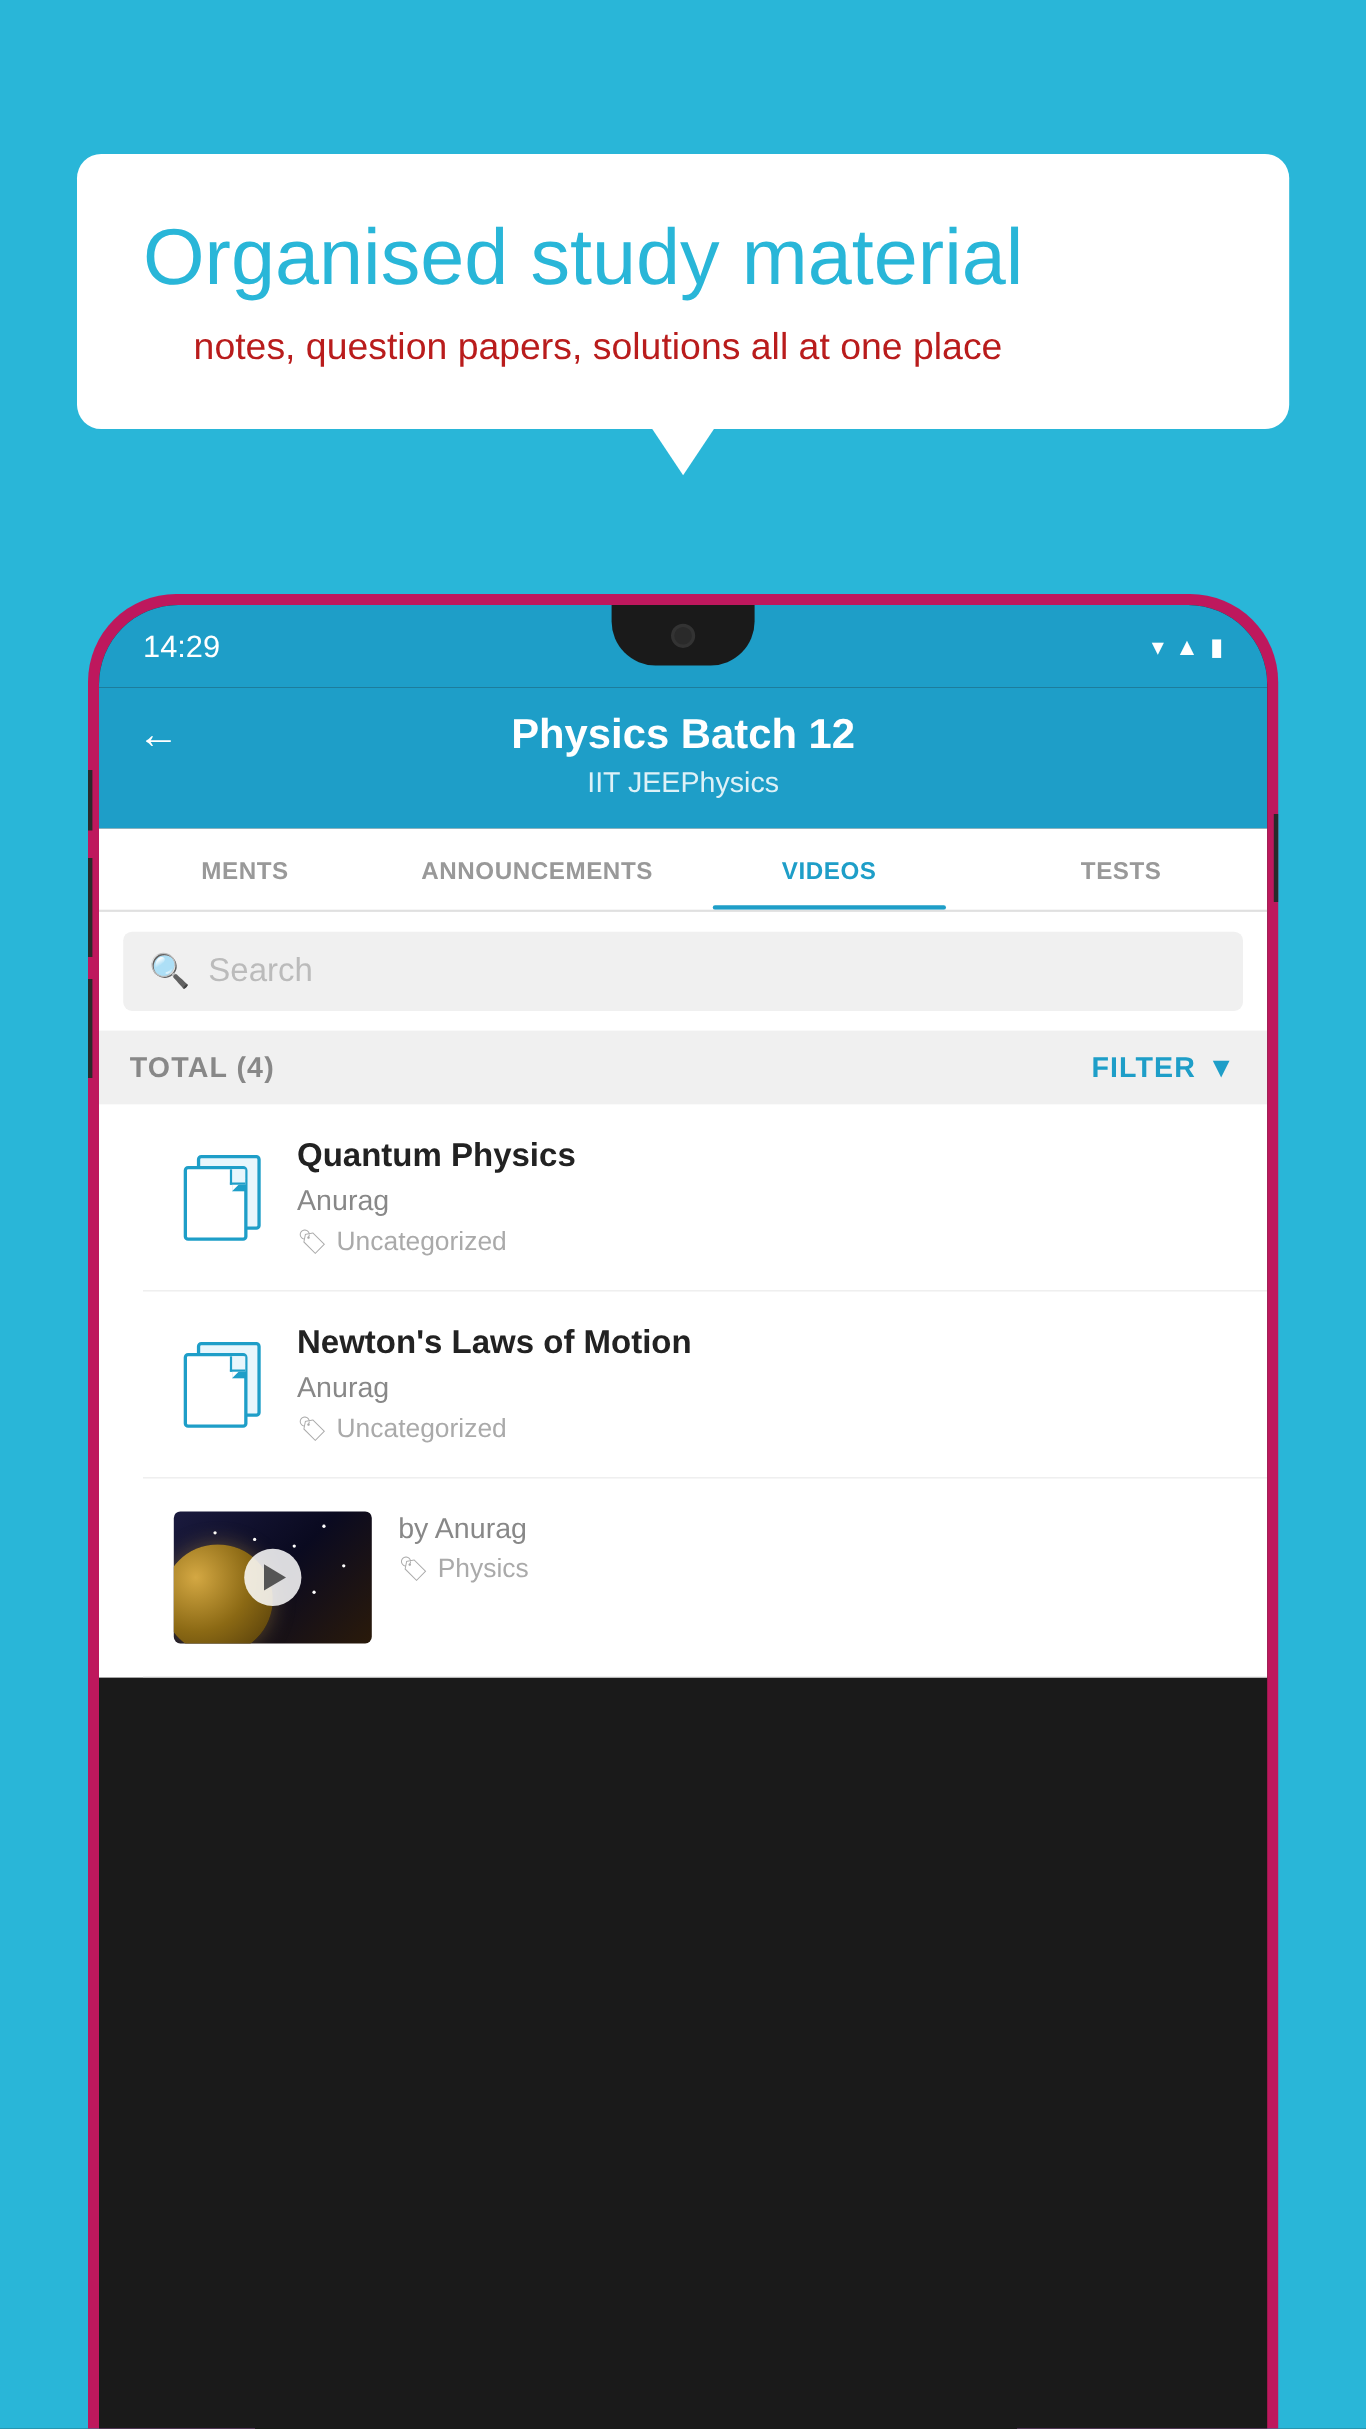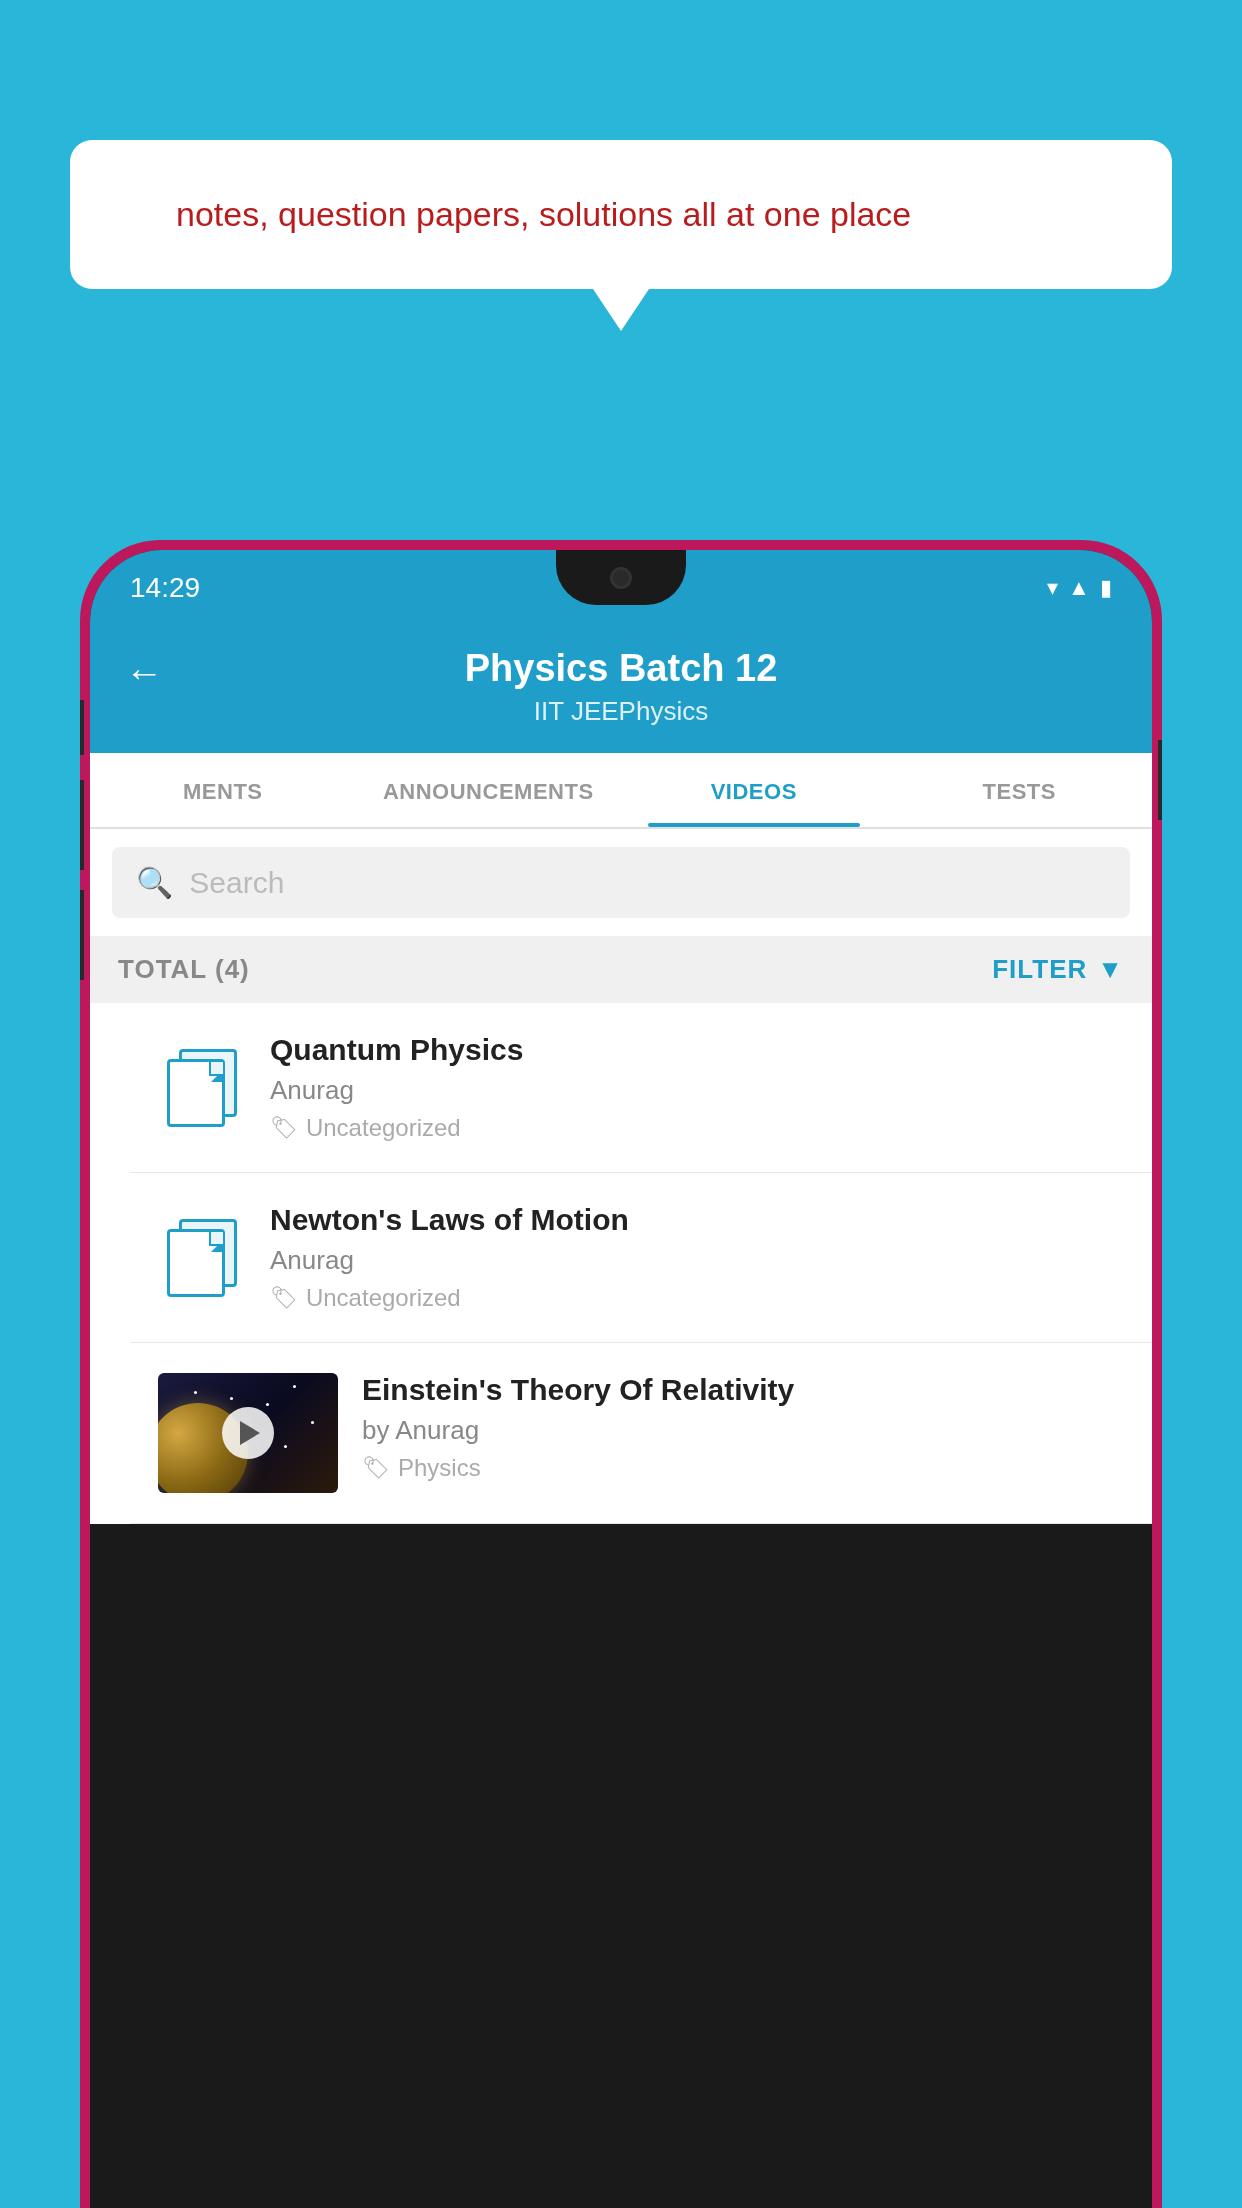--- a/index.html
+++ b/index.html
@@ -497,20 +497,21 @@
       height: 90px;
       background: #2a2a2a;
       border-radius: 4px 0 0 4px;
     }
   </style>
 </head>
 <body>
 
 <div class="speech-bubble-container">
   <div class="speech-bubble">
+    <div class="bubble-title">Organised study material</div>
     <div class="bubble-subtitle">notes, question papers, solutions all at one place</div>
   </div>
 </div>
 
 <div class="phone-frame">
   <div class="side-btn-right"></div>
   <div class="side-btn-left-1"></div>
   <div class="side-btn-left-2"></div>
   <div class="side-btn-left-3"></div>
 
@@ -614,21 +615,20 @@
               <div class="star" style="top:40%;left:85%"></div>
               <div class="star" style="top:60%;left:70%"></div>
               <div class="star" style="top:20%;left:40%"></div>
             </div>
             <div class="thumb-planet"></div>
             <div class="play-btn">
               <div class="play-triangle"></div>
             </div>
           </div>
           <div class="einstein-info">
-            <div class="einstein-title">Einstein's Theory Of Relativity</div>
             <div class="einstein-author">by Anurag</div>
             <div class="einstein-tag">
               <span class="tag-icon">🏷</span>
               <span>Physics</span>
             </div>
           </div>
         </div>
 
       </div>
     </div>

